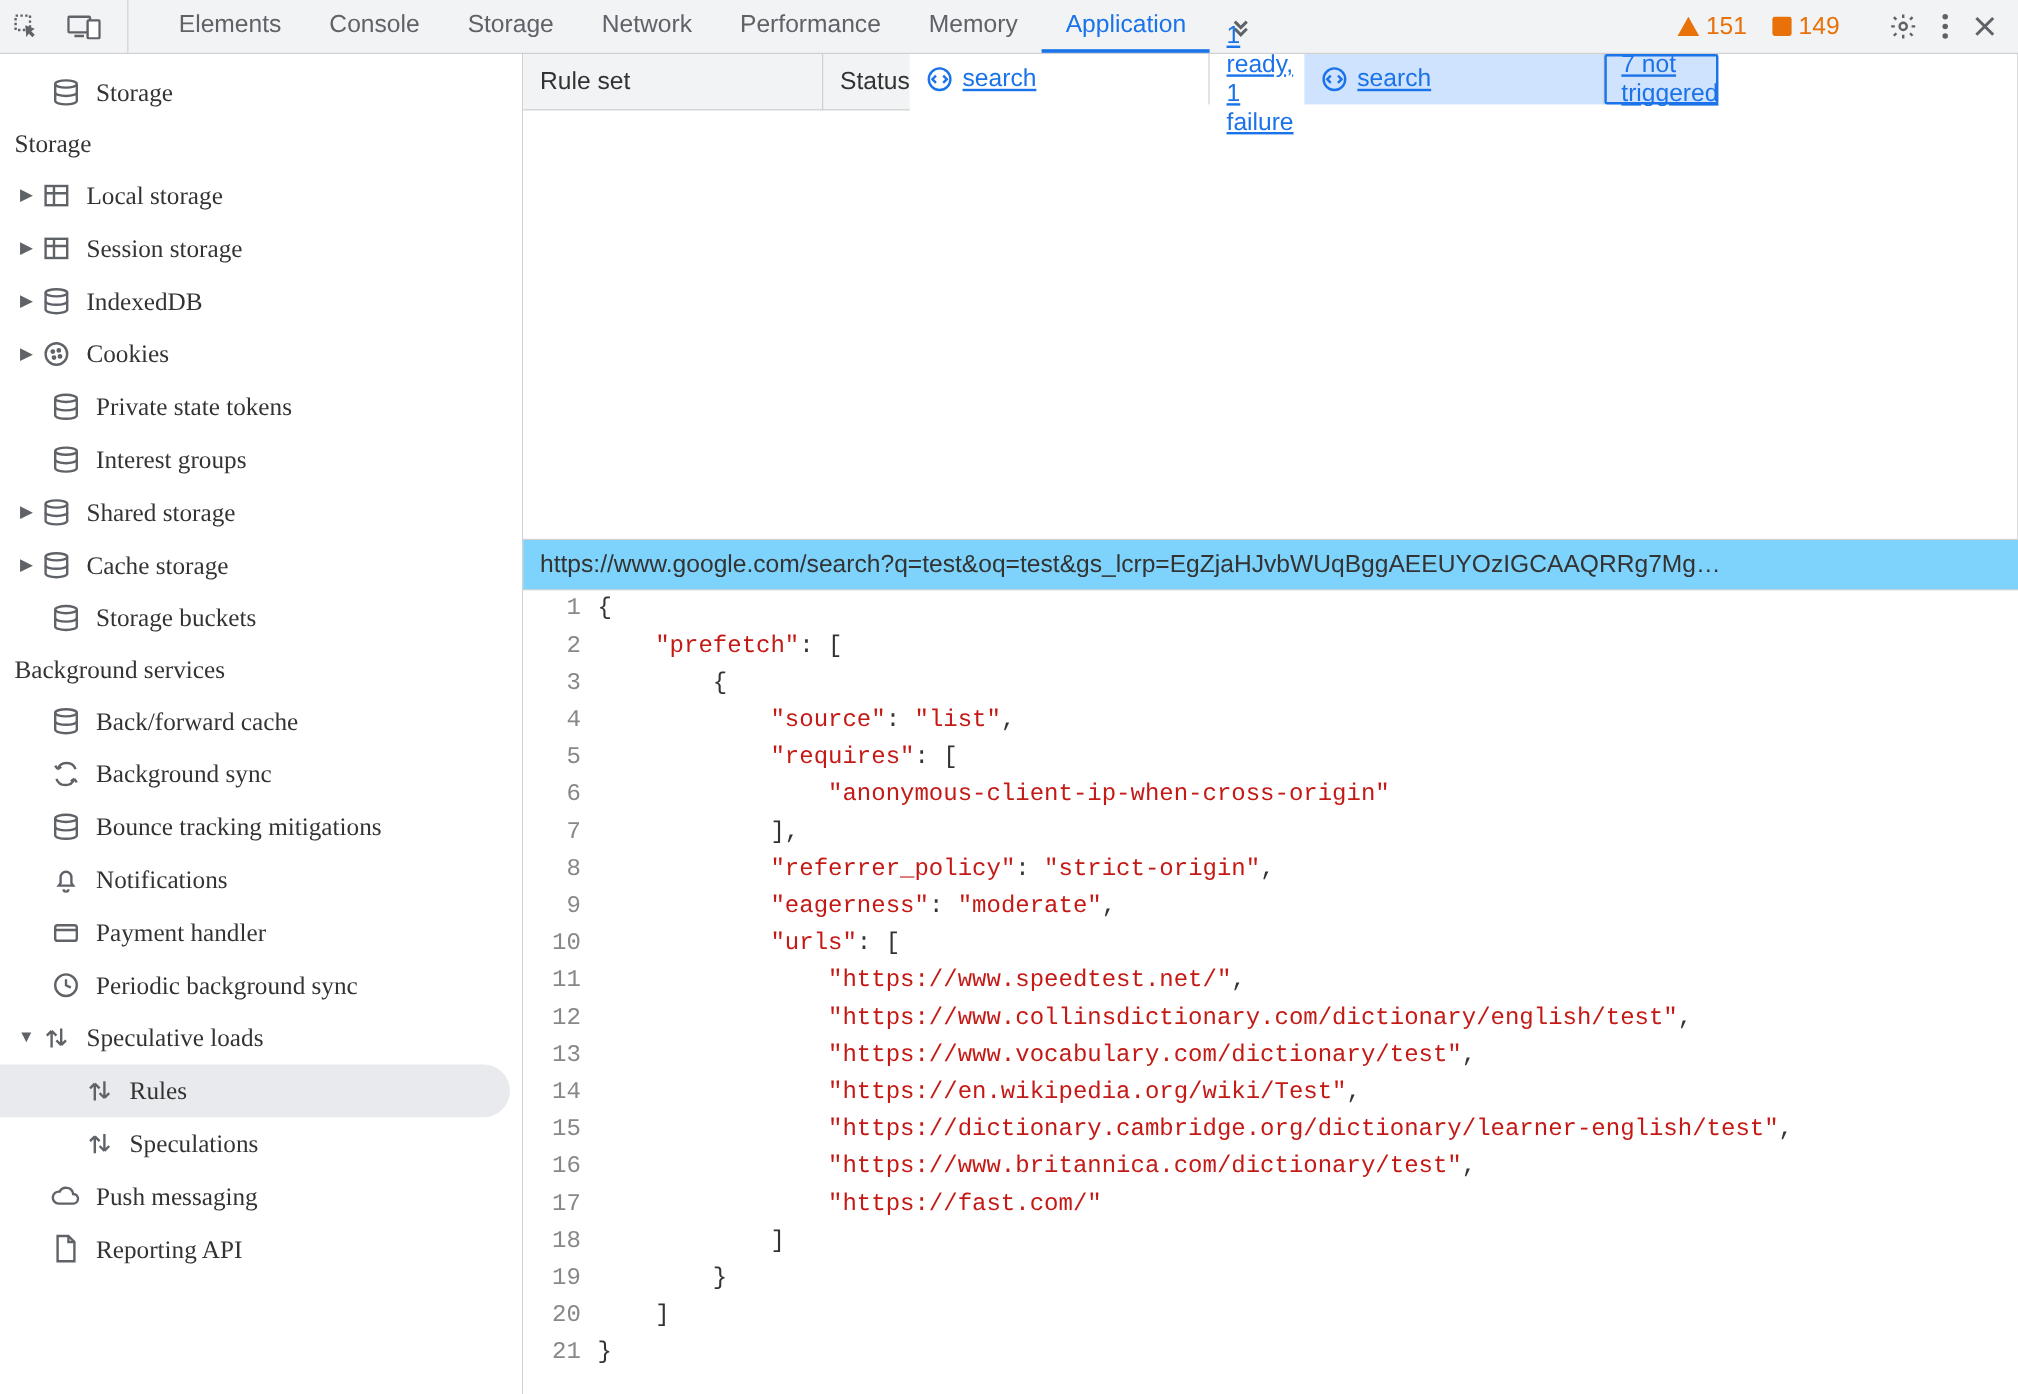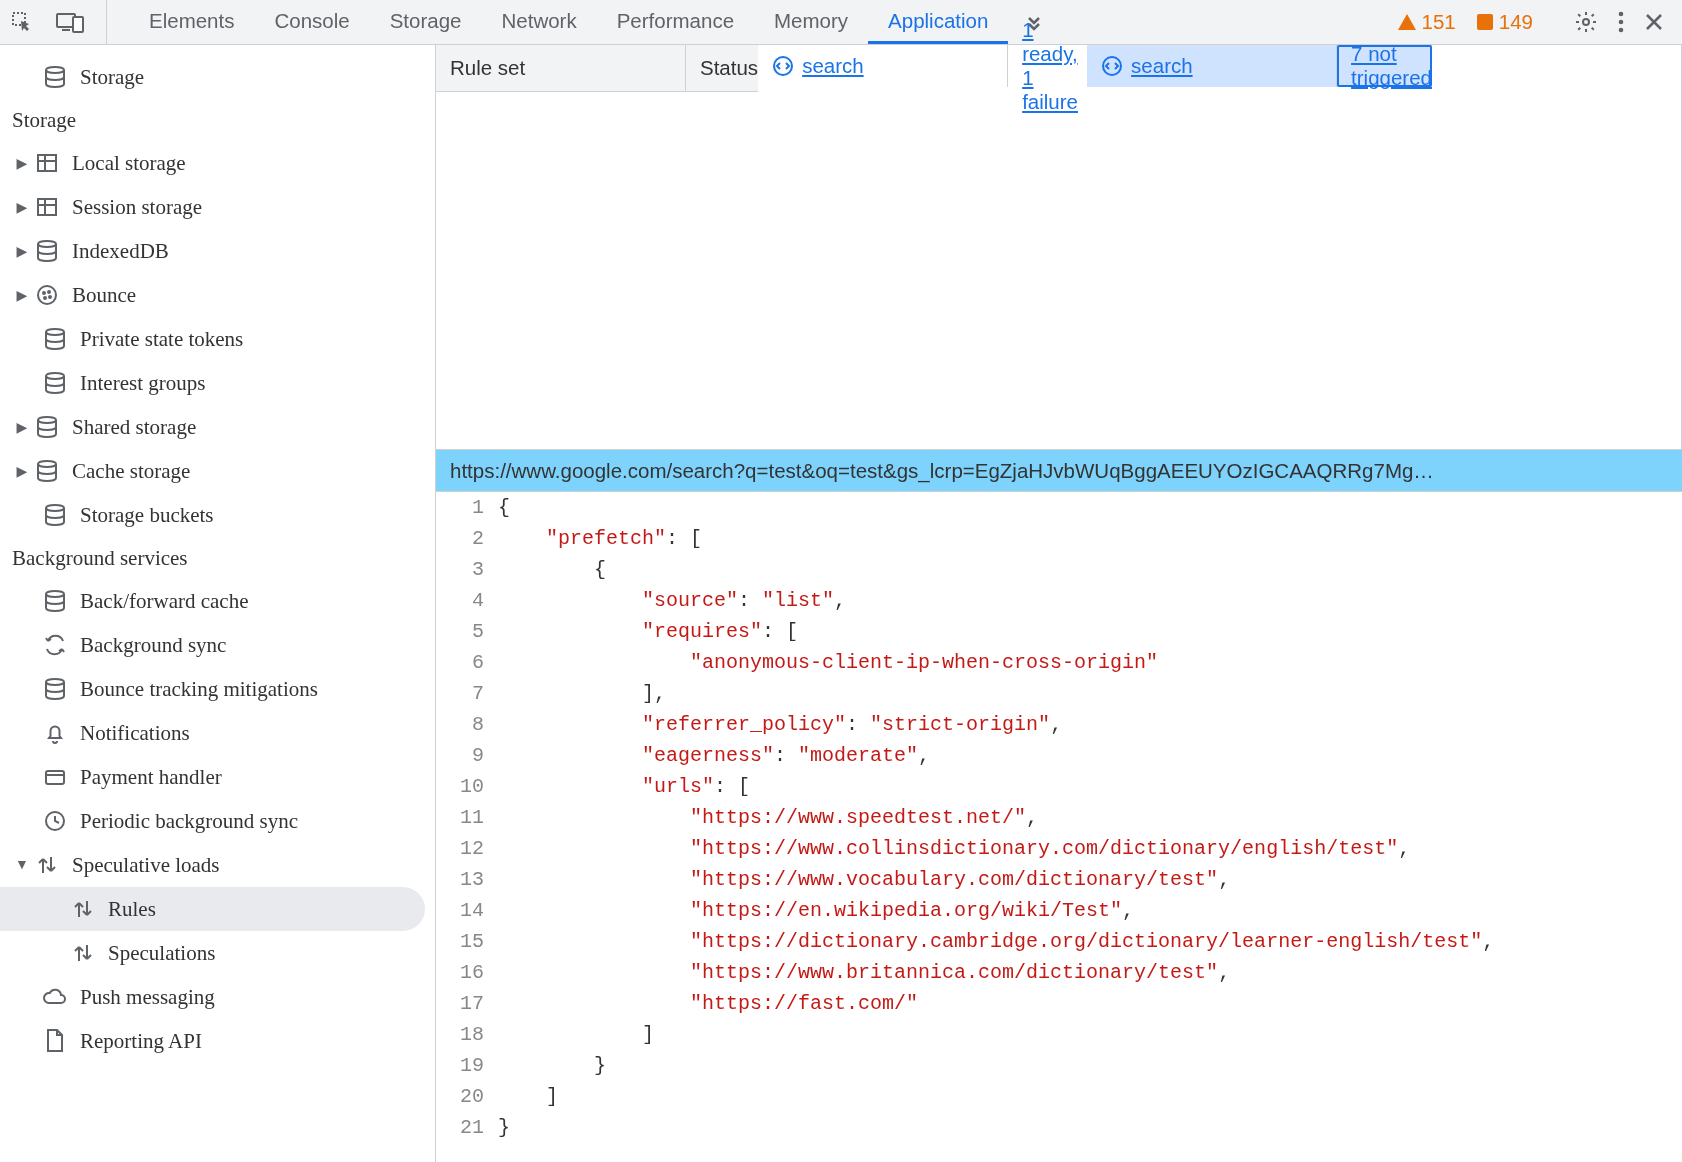--- a/index.html
+++ b/index.html
@@ -286,21 +286,21 @@
       <span class="sb-expander">▶</span>
       <span class="sb-icon">
           <svg width="24" height="24" viewBox="0 0 24 24" fill="none" stroke="#5f6368" stroke-width="2">
             <circle cx="12" cy="12" r="9"></circle>
             <circle cx="9" cy="10" r="1" fill="#5f6368"></circle>
             <circle cx="14" cy="9" r="1" fill="#5f6368"></circle>
             <circle cx="10" cy="15" r="1" fill="#5f6368"></circle>
             <circle cx="15" cy="14" r="1" fill="#5f6368"></circle>
           </svg>
         </span>
-      <span class="sb-label">Bounce</span>
+      <span class="sb-label">Cookies</span>
     </div>
 
     <div class="sb-row">
       <span class="sb-indent"></span>
       <span class="sb-icon">
           <svg width="24" height="24" viewBox="0 0 24 24" fill="none" stroke="#5f6368" stroke-width="2">
             <ellipse cx="12" cy="5" rx="9" ry="3"></ellipse>
             <path d="M3 5v14c0 1.7 4 3 9 3s9-1.3 9-3V5"></path>
             <path d="M3 12c0 1.7 4 3 9 3s9-1.3 9-3"></path>
           </svg>

